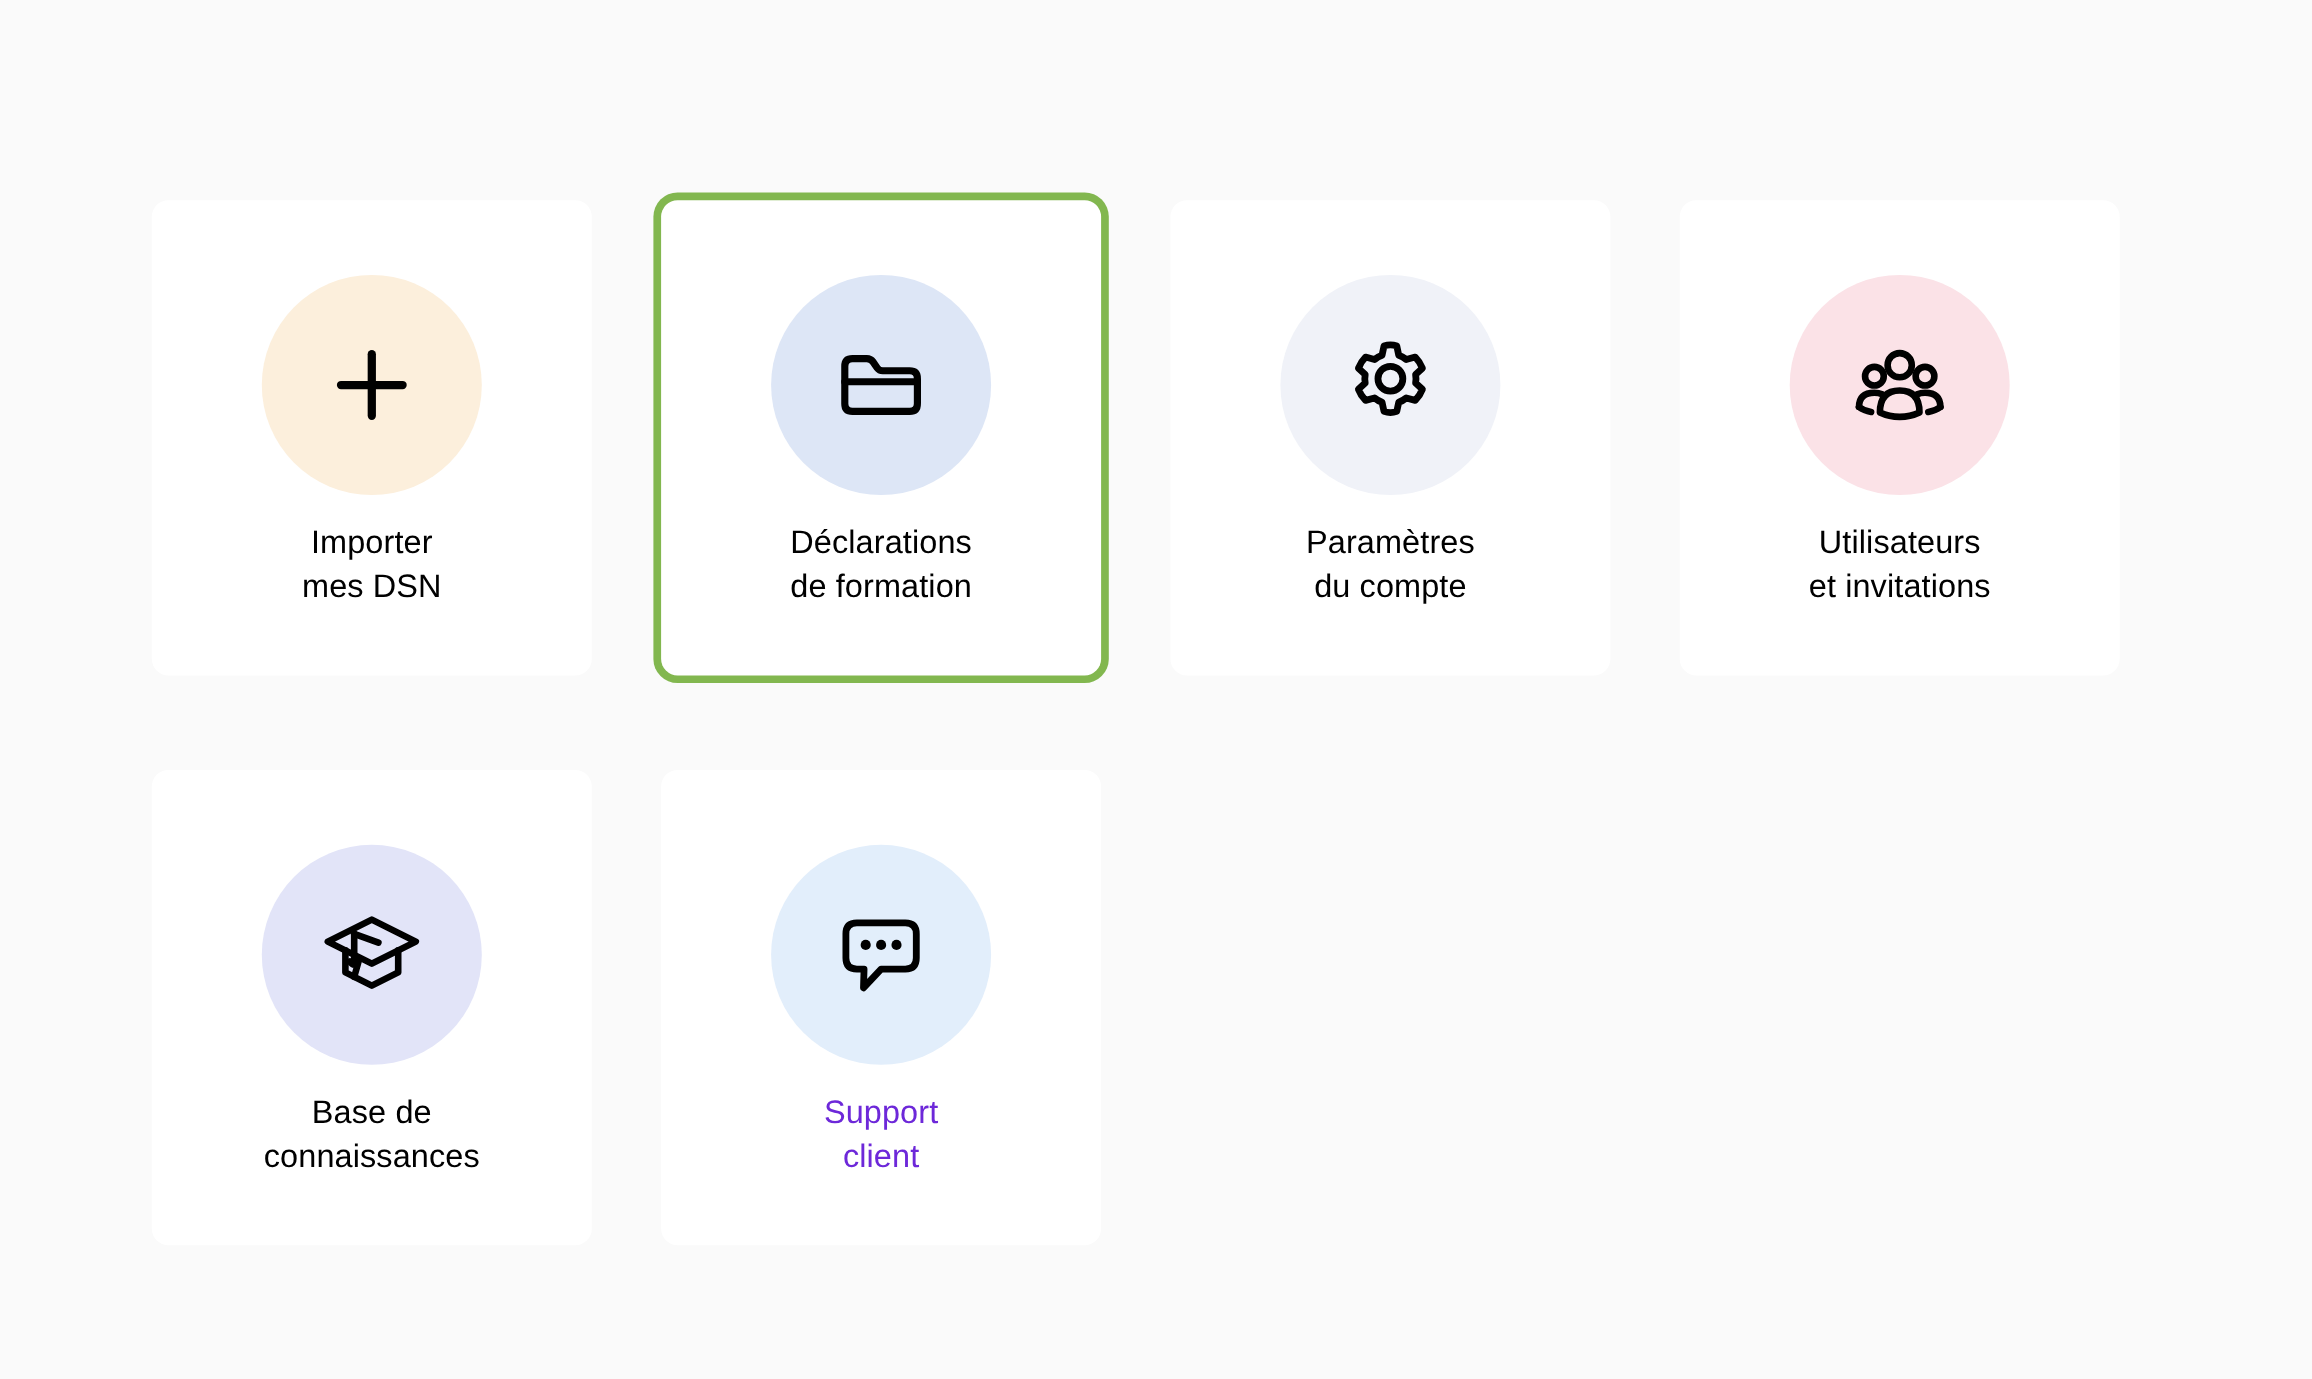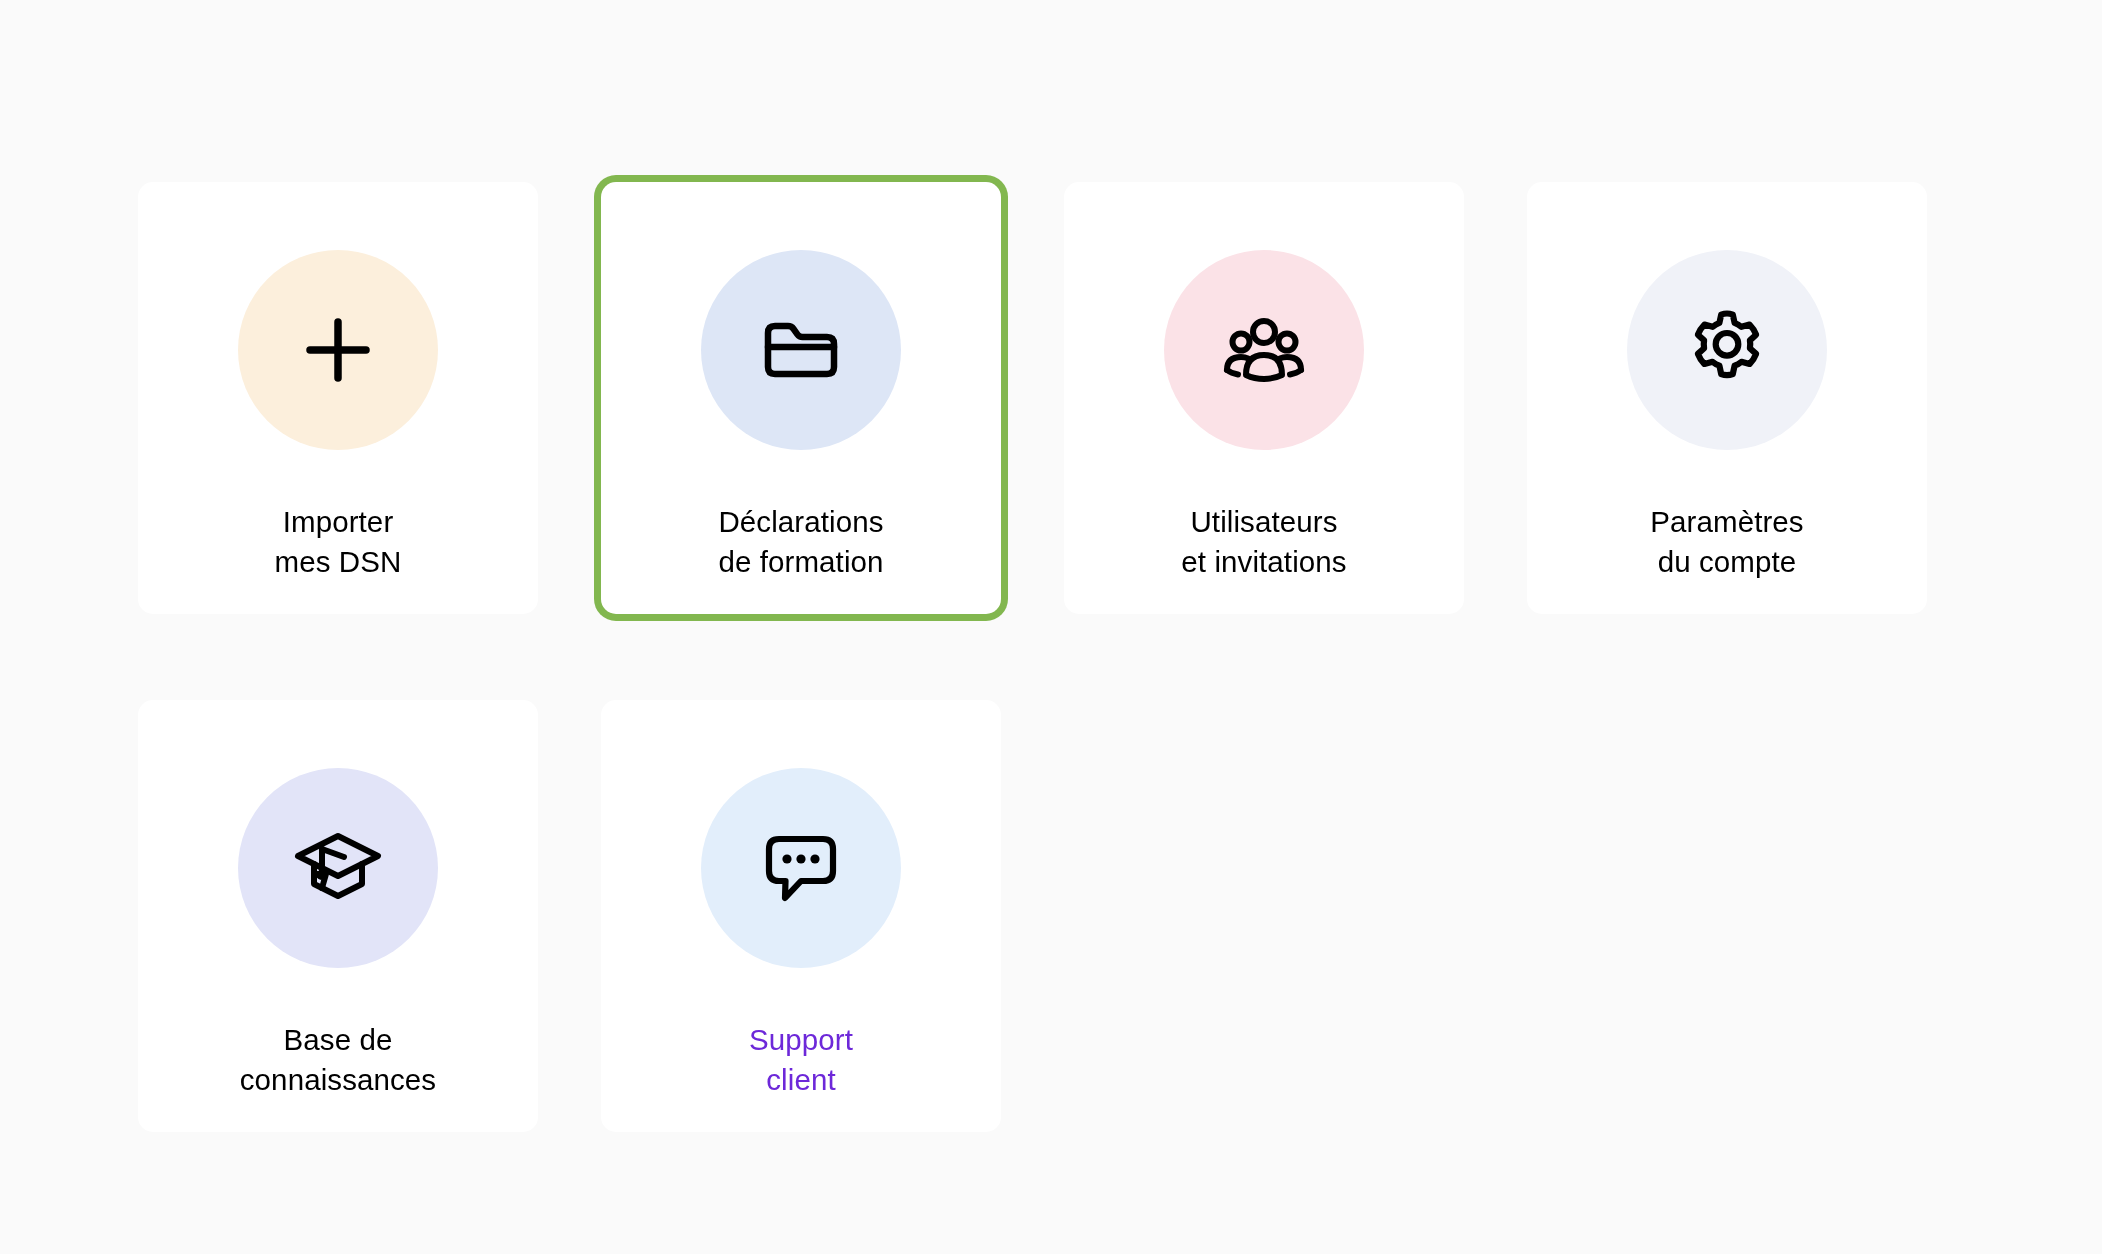--- a/index.html
+++ b/index.html
@@ -61,21 +61,21 @@
     align-items: center;
     justify-content: center;
     flex: none;
   }
 
   .tile-icon-wrap svg {
     display: block;
   }
 
   .tile-label {
-    margin-top: 52px;
+    margin-top: 24px;
     width: 100%;
     text-align: center;
     color: #000000;
     font-size: 29.5px;
     line-height: 40px;
     letter-spacing: 0.1px;
     white-space: pre-line;
     font-weight: 400;
   }
 
@@ -108,45 +108,20 @@
       <div class="tile-icon-wrap" style="background: rgb(221, 230, 246);">
         <svg width="86" height="86" viewBox="0 0 86 86">
           <g fill="none" stroke="#000000" stroke-width="6.5" stroke-linecap="round" stroke-linejoin="round">
             <path d="M10 26 Q10 19 17 19 H30 Q33.5 19 35.5 21.8 L39.5 27.5 Q41.3 30 44.5 30 H69 Q76 30 76 37 V60 Q76 67 69 67 H17 Q10 67 10 60 Z"></path>
             <path d="M10 40 H76"></path>
           </g>
         </svg>
       </div>
       <div class="tile-label" style="color: rgb(0, 0, 0);">Déclarations
 de formation</div>
-    </div>
-
-    <div class="tile" style="background: rgb(255, 255, 255);">
-      <div class="tile-icon-wrap" style="background: rgb(251, 226, 231);">
-        <svg width="90" height="90" viewBox="0 0 90 90">
-          <g fill="none" stroke="#000000" stroke-width="6" stroke-linecap="round" stroke-linejoin="round">
-
-            <circle cx="45" cy="27" r="11"></circle>
-
-            <circle cx="22" cy="37" r="8.5"></circle>
-
-            <circle cx="68" cy="37" r="8.5"></circle>
-
-            <path d="M27 70 Q27 50 45 50 Q63 50 63 70 Q54.5 74 45 74 Q35.5 74 27 70 Z"></path>
-
-            <path d="M8 65 Q8 52 22 52 Q26 52 29 53.4"></path>
-            <path d="M8 65 Q12.5 68.5 19 69.5"></path>
-
-            <path d="M82 65 Q82 52 68 52 Q64 52 61 53.4"></path>
-            <path d="M82 65 Q77.5 68.5 71 69.5"></path>
-          </g>
-        </svg>
-      </div>
-      <div class="tile-label" style="color: rgb(0, 0, 0);">Utilisateurs
-et invitations</div>
     </div>
 
     <div class="tile" style="background: rgb(255, 255, 255);">
       <div class="tile-icon-wrap" style="background: rgb(240, 242, 248);">
         <svg width="88" height="88" viewBox="0 0 88 88">
           <g fill="none" stroke="#000000" stroke-width="6.2" stroke-linecap="round" stroke-linejoin="round">
             <path d="M38.2 8.6 Q44 6.4 49.8 8.6 L51.6 16.9 Q55.3 18.3 58.4 20.8 L66.6 18.6
                      Q70.9 22.9 73.1 28.7 L66.9 34.4 Q67.6 38.3 66.9 42.2 L73.1 47.9
                      Q70.9 53.7 66.6 58 L58.4 55.8 Q55.3 58.3 51.6 59.7 L49.8 68
                      Q44 70.2 38.2 68 L36.4 59.7 Q32.7 58.3 29.6 55.8 L21.4 58
@@ -154,20 +129,45 @@
                      Q17.1 22.9 21.4 18.6 L29.6 20.8 Q32.7 18.3 36.4 16.9 Z"></path>
             <circle cx="44" cy="38.3" r="11.3"></circle>
           </g>
         </svg>
       </div>
       <div class="tile-label" style="color: rgb(0, 0, 0);">Paramètres
 du compte</div>
     </div>
 
     <div class="tile" style="background: rgb(255, 255, 255);">
+      <div class="tile-icon-wrap" style="background: rgb(251, 226, 231);">
+        <svg width="90" height="90" viewBox="0 0 90 90">
+          <g fill="none" stroke="#000000" stroke-width="6" stroke-linecap="round" stroke-linejoin="round">
+
+            <circle cx="45" cy="27" r="11"></circle>
+
+            <circle cx="22" cy="37" r="8.5"></circle>
+
+            <circle cx="68" cy="37" r="8.5"></circle>
+
+            <path d="M27 70 Q27 50 45 50 Q63 50 63 70 Q54.5 74 45 74 Q35.5 74 27 70 Z"></path>
+
+            <path d="M8 65 Q8 52 22 52 Q26 52 29 53.4"></path>
+            <path d="M8 65 Q12.5 68.5 19 69.5"></path>
+
+            <path d="M82 65 Q82 52 68 52 Q64 52 61 53.4"></path>
+            <path d="M82 65 Q77.5 68.5 71 69.5"></path>
+          </g>
+        </svg>
+      </div>
+      <div class="tile-label" style="color: rgb(0, 0, 0);">Utilisateurs
+et invitations</div>
+    </div>
+
+    <div class="tile" style="background: rgb(255, 255, 255);">
       <div class="tile-icon-wrap" style="background: rgb(226, 228, 248);">
         <svg width="92" height="92" viewBox="0 0 92 92">
           <g fill="none" stroke="#000000" stroke-width="6" stroke-linecap="round" stroke-linejoin="round">
 
             <path d="M46 14 L86 34 L46 54 L6 34 Z"></path>
 
             <path d="M22 42 V62 L46 74 L70 62 V42"></path>
 
             <path d="M30 27 L52 35"></path>
             <path d="M30 27 V52"></path>

